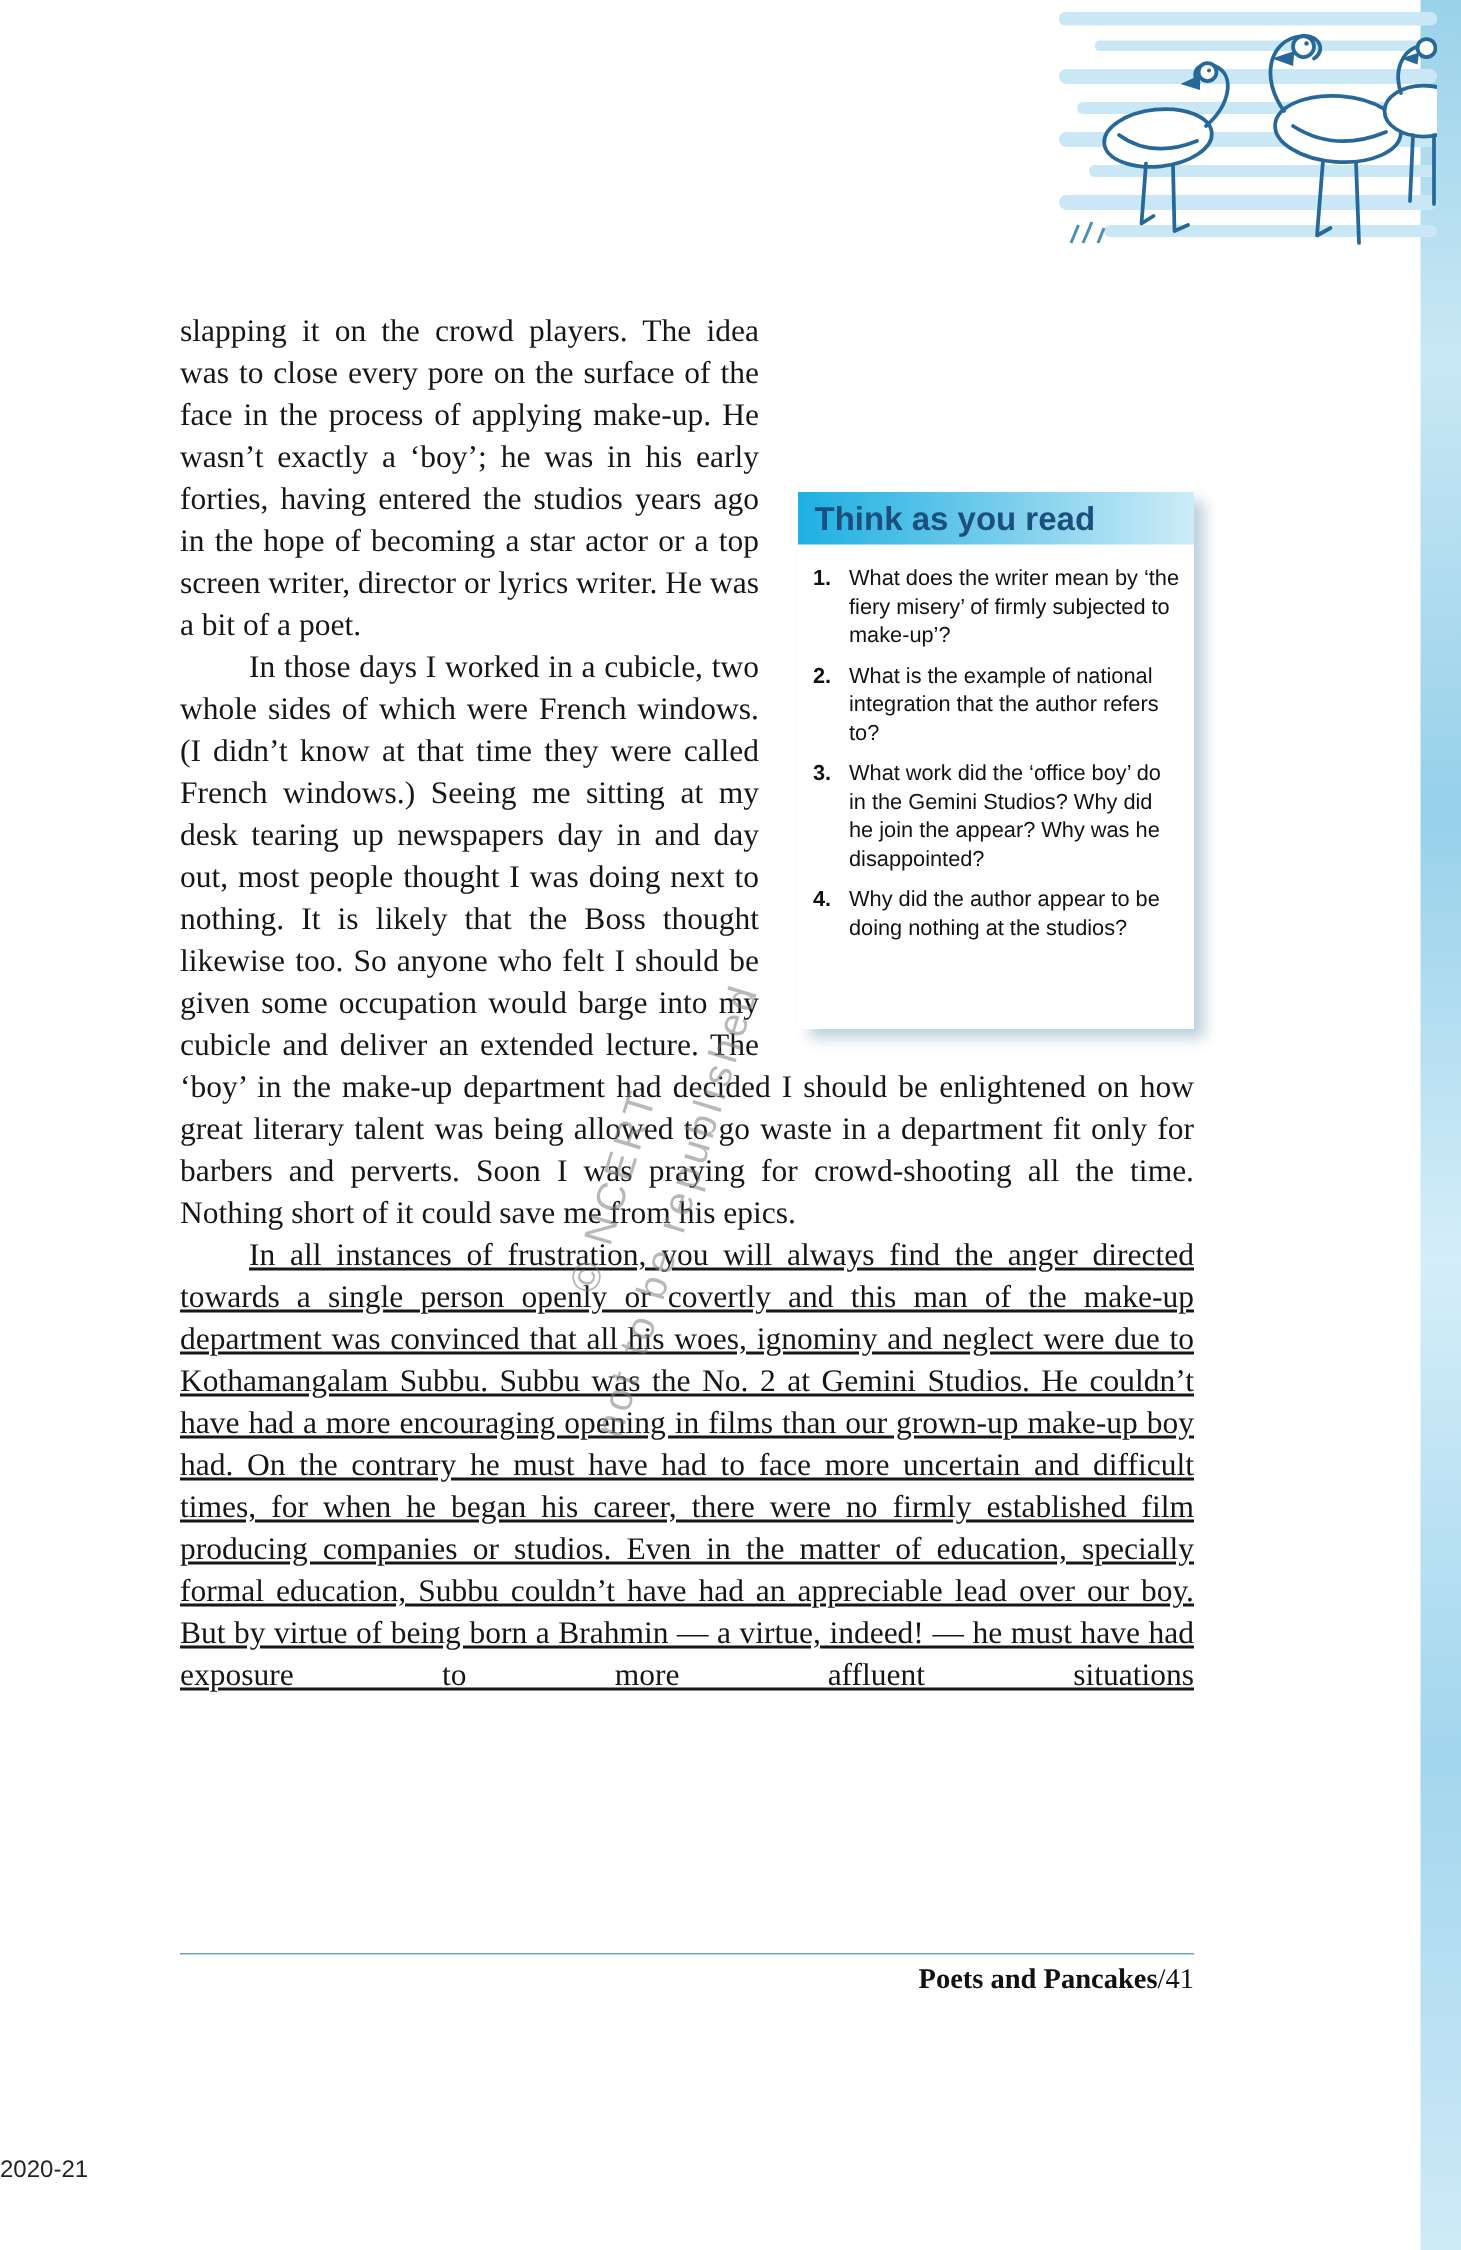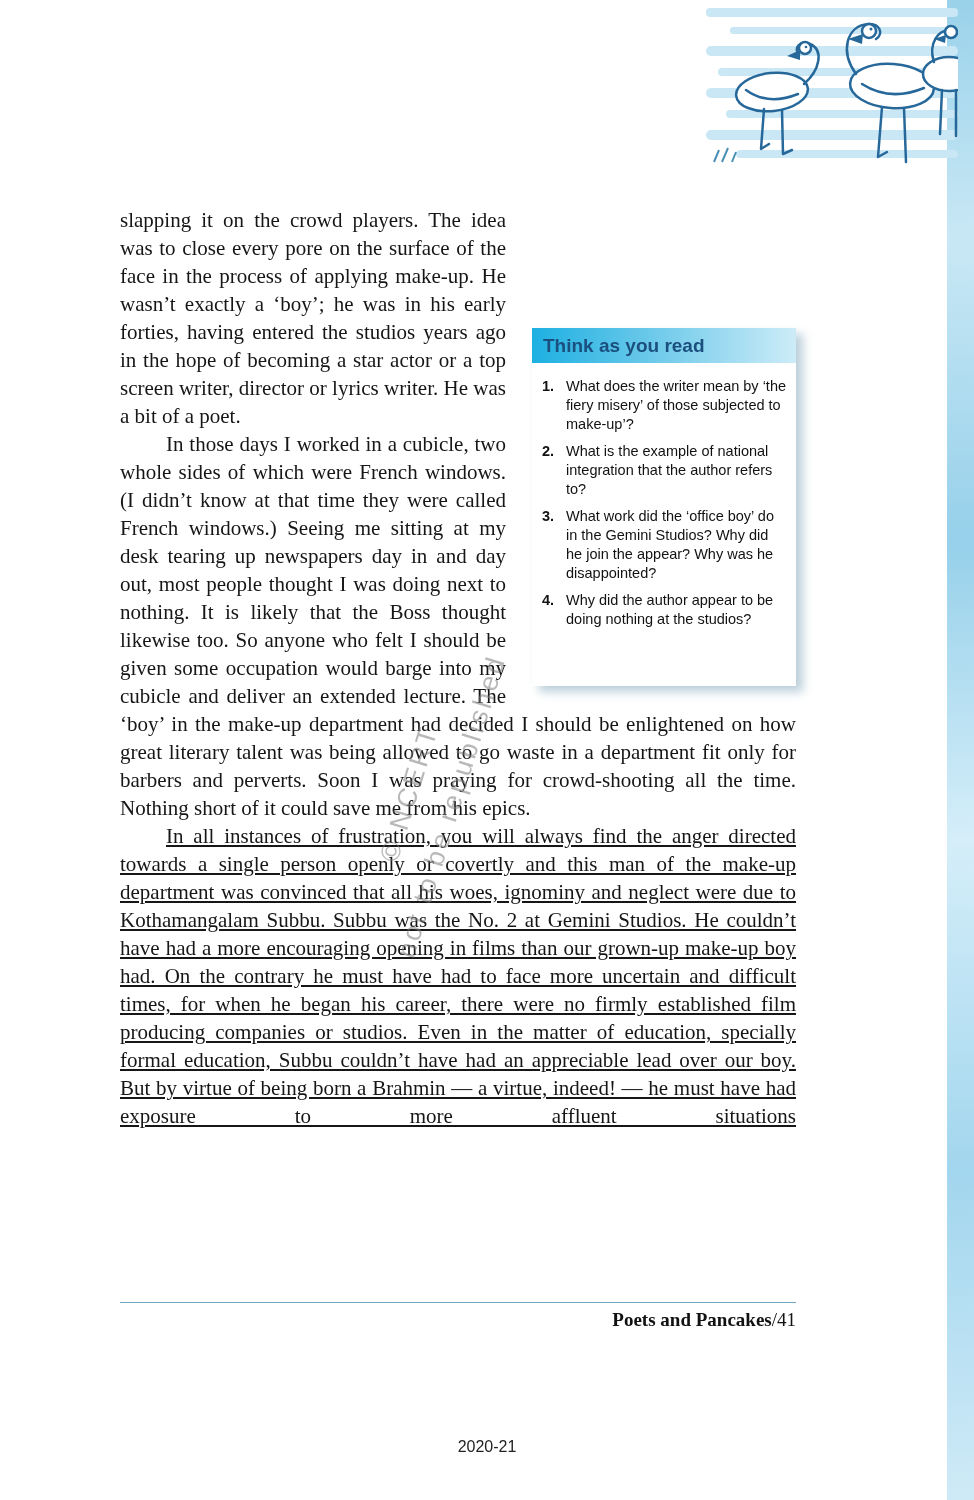--- a/index.html
+++ b/index.html
@@ -47,21 +47,21 @@
     width:264px;
     min-height:358px;
     margin:122px 0 16px 26px;
     background:#ffffff;
     box-shadow:7px 6px 9px rgba(108,150,175,0.45);
   }
   .thinkbox-header {
     height:35px; line-height:35px;
     padding-left:11px;
     font-family:"Liberation Sans", sans-serif;
-    font-weight:bold; font-size:19px;
+    font-weight:bold; font-size:22px;
     color:#1a4f7e;
     background:linear-gradient(90deg,#1db0e2 0%, #6cc9ea 45%, #cdecf8 100%);
   }
   .thinkbox-list {
     padding:14px 8px 10px 10px;
     font-family:"Liberation Sans", sans-serif;
     font-size:14.5px; line-height:19px;
     color:#121212;
     text-align:left; text-indent:0;
   }
@@ -85,21 +85,21 @@
     position:absolute; left:120px; top:1302px;
     width:676px; height:1px; background:#6fa3bf;
   }
   .footer {
     position:absolute; left:120px; top:1309px; width:676px;
     text-align:right; font-size:19px; color:#111;
   }
   .footer-title { font-weight:bold; }
   .yearmark {
     position:absolute; left:0; top:1438px; width:100%;
-    text-align:center;
+    text-align:left;
     font-family:"Liberation Sans", sans-serif;
     font-size:16px; color:#222;
   }
 </style>
 </head>
 <body>
 
 <div class="page">
 
   <div class="edge-strip"></div>
@@ -148,21 +148,21 @@
     </svg>
   </div>
 
   <div class="content">
 
     <aside class="thinkbox">
       <div class="thinkbox-header">Think as you read</div>
       <div class="thinkbox-list">
         <div class="q">
           <span class="qnum">1.</span>
-          <span class="qtext">What does the writer mean by ‘the fiery misery’ of those subjected to make-up’?</span>
+          <span class="qtext">What does the writer mean by ‘the fiery misery’ of firmly subjected to make-up’?</span>
         </div>
         <div class="q">
           <span class="qnum">2.</span>
           <span class="qtext">What is the example of national integration that the author refers to?</span>
         </div>
         <div class="q">
           <span class="qnum">3.</span>
           <span class="qtext">What work did the ‘office boy’ do in the Gemini Studios? Why did he join the appear? Why was he disappointed?</span>
         </div>
         <div class="q">

